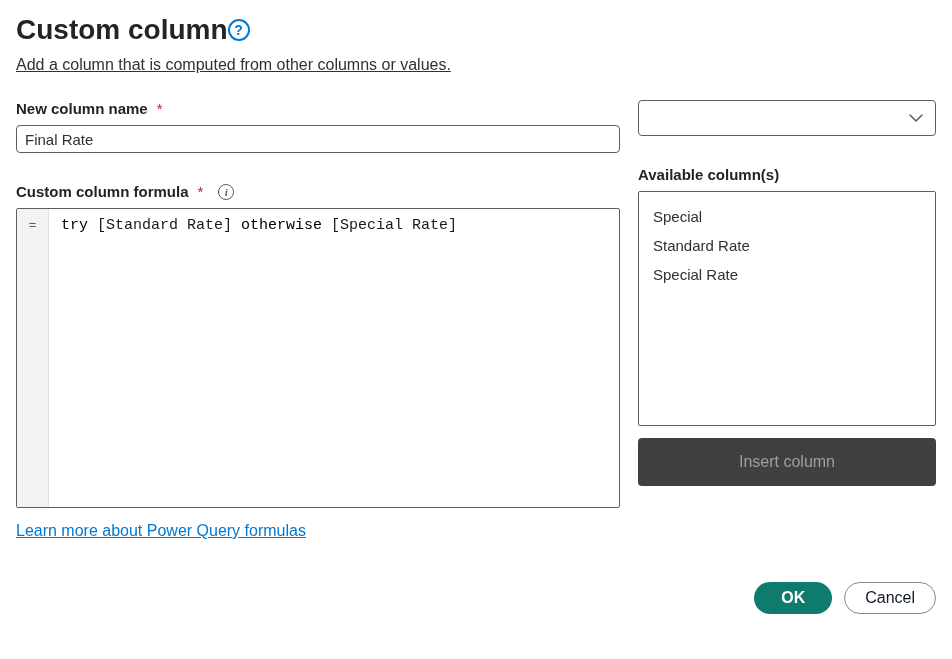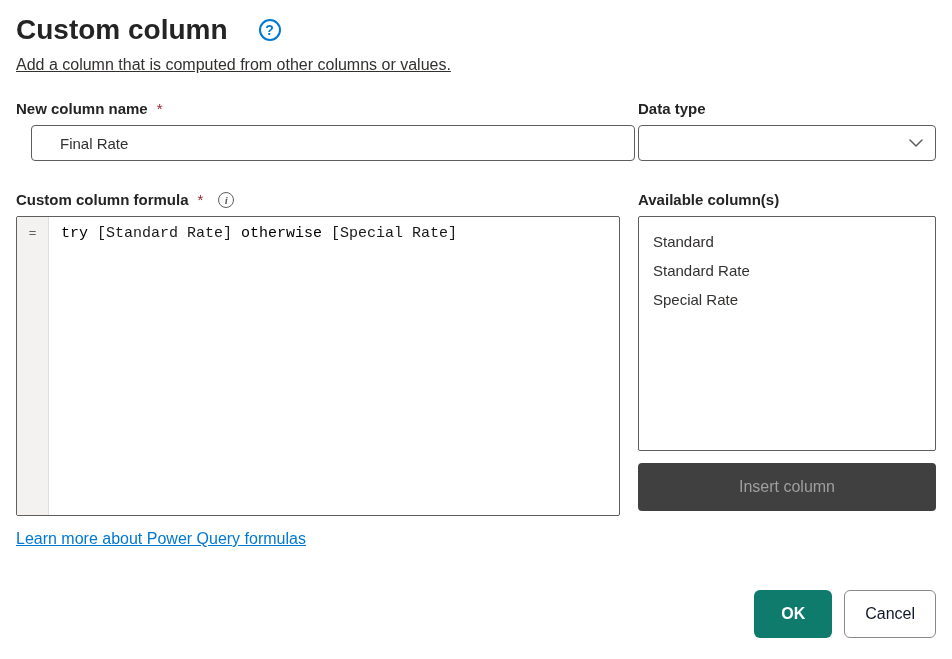--- a/index.html
+++ b/index.html
@@ -10,21 +10,21 @@
     body {
       font-family: "Segoe UI", -apple-system, sans-serif;
       background: #ffffff;
       padding: 14px 16px;
       width: 952px;
       color: #323130;
     }
     .header-row {
       display: flex;
       align-items: center;
-      gap: 31px;
+      gap: 0;
       margin-bottom: 10px;
     }
     .dialog-title {
       font-size: 28px;
       font-weight: 600;
       color: #242424;
     }
     .help-icon {
       width: 22px;
       height: 22px;
@@ -79,29 +79,28 @@
       align-items: center;
       justify-content: center;
       font-size: 11px;
       font-style: italic;
       font-family: Georgia, serif;
       color: #605e5c;
       margin-left: 6px;
     }
     .text-input {
       width: 100%;
-      height: 36px;
+      height: 28px;
       border: 1px solid #605e5c;
       border-radius: 4px;
-      padding: 0 28px;
+      padding: 0 8px;
       font-size: 15px;
       font-family: inherit;
       color: #323130;
       background: #ffffff;
-      margin-left: 15px;
     }
     .dropdown {
       width: 100%;
       height: 36px;
       border: 1px solid #605e5c;
       border-radius: 4px;
       padding: 0 12px;
       display: flex;
       align-items: center;
       justify-content: space-between;
@@ -179,24 +178,24 @@
       cursor: pointer;
       display: inline-block;
     }
     .footer {
       display: flex;
       justify-content: flex-end;
       gap: 12px;
       margin-top: 42px;
     }
     .btn {
-      height: 48px;
+      height: 32px;
       min-width: 78px;
       padding: 0 20px;
-      border-radius: 6px;
+      border-radius: 16px;
       font-size: 16px;
       font-family: inherit;
       cursor: pointer;
     }
     .btn-primary {
       background: #0f7b6c;
       color: #ffffff;
       border: none;
       font-weight: 600;
     }
@@ -234,37 +233,34 @@
     </label>
     <div class="formula-editor">
       <div class="formula-gutter">=</div>
       <div class="formula-content" id="formula-content"><span class="kw">try</span><span> [Standard Rate] </span><span class="kw">otherwise</span><span> [Special Rate]</span></div>
     </div>
 
     <a class="learn-link">Learn more about Power Query formulas</a>
   </div>
 
   <div class="right-column">
-    <label class="field-label">
-      <span>Data type</span>
-    </label>
     <div class="dropdown">
       <span></span>
       <span class="chevron-down">
         <svg viewBox="0 0 14 8">
             <path d="M1 1 L7 7 L13 1" stroke="#605e5c" stroke-width="1.5" fill="none" stroke-linecap="round" stroke-linejoin="round"></path>
           </svg>
       </span>
     </div>
 
     <label class="field-label spacer-top">
       <span>Available column(s)</span>
     </label>
     <div class="available-list" id="available-list">
-        <div class="available-item">Standard</div>
+        <div class="available-item">Special</div>
         <div class="available-item">Standard Rate</div>
         <div class="available-item">Special Rate</div>
       </div>
 
     <button class="insert-button" disabled="">Insert column</button>
   </div>
 </div>
 
 <div class="footer">
   <button class="btn btn-primary">OK</button>

